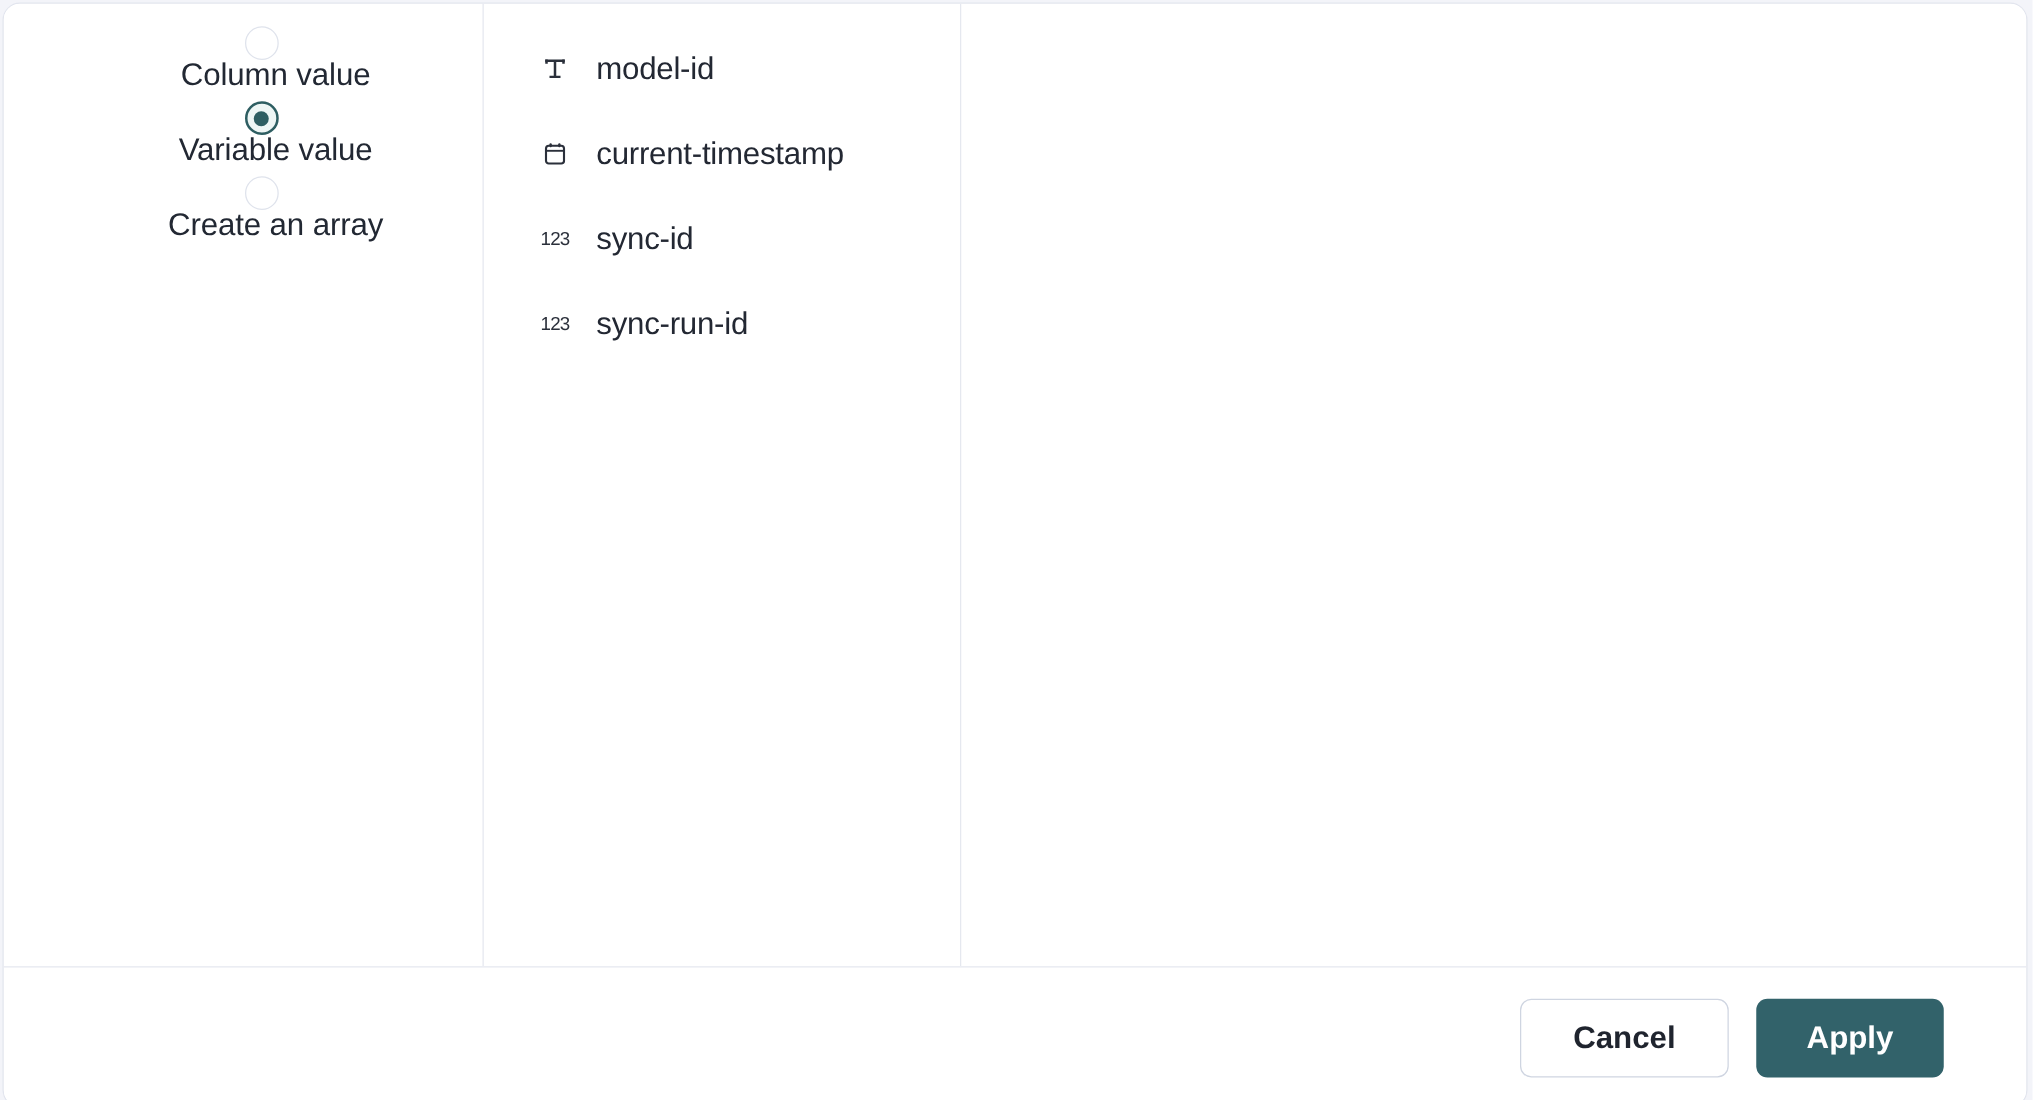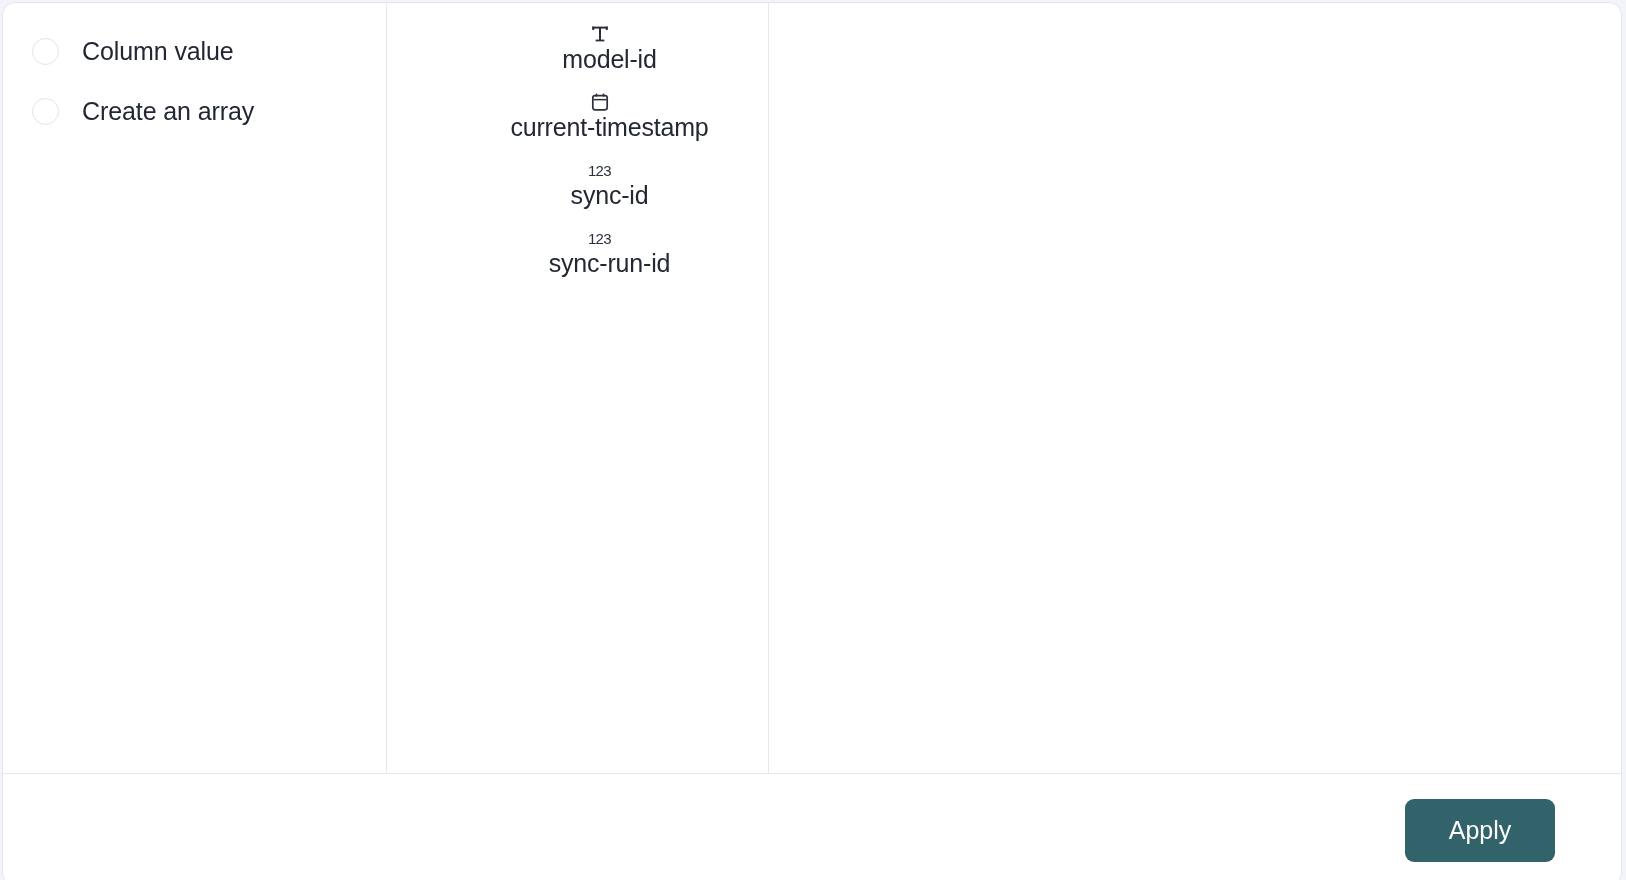--- a/index.html
+++ b/index.html
@@ -60,20 +60,21 @@
   }
 
   
   .radio-row {
     display: flex;
     align-items: center;
     height: 60px;
     padding-left: 29px;
     cursor: pointer;
     user-select: none;
+    flex-direction: column;
   }
   .radio-mark {
     width: 27px;
     height: 27px;
     border-radius: 50%;
     box-sizing: border-box;
     border: 1.6px solid #dfe3ec;
     background: #ffffff;
     flex: 0 0 auto;
     position: relative;
@@ -103,21 +104,20 @@
   }
 
   
   .var-row {
     display: flex;
     align-items: center;
     height: 68px;
     padding-left: 44px;
     cursor: pointer;
     user-select: none;
-    flex-direction: column;
   }
   .var-icon {
     width: 26px;
     height: 26px;
     flex: 0 0 auto;
     display: flex;
     align-items: center;
     justify-content: center;
     color: #2b303b;
   }
@@ -176,35 +176,39 @@
     font-weight: 700;
     margin-right: 22px;
   }
   .btn-apply {
     height: 63px;
     min-width: 150px;
     padding: 0 26px;
     background: #32626a;
     color: #ffffff;
     border: none;
-    font-weight: 400;
+    font-weight: 700;
     margin-right: 66px;
   }
 </style>
 </head>
 <body>
 
 <div class="card">
 
   <div class="columns">
 
     <div class="col col-sources">
       <div class="radio-row">
         <span class="radio-mark"></span>
         <span class="radio-label">Column value</span>
+      </div>
+      <div class="radio-row selected">
+        <span class="radio-mark"></span>
+        <span class="radio-label">Variable value</span>
       </div>
       <div class="radio-row">
         <span class="radio-mark"></span>
         <span class="radio-label">Create an array</span>
       </div>
     </div>
 
     <div class="col col-variables">
 
       <div class="var-row">
@@ -249,16 +253,17 @@
 
     </div>
 
     <div class="col col-detail">
       <span></span>
     </div>
 
   </div>
 
   <div class="footer">
+    <button class="btn btn-cancel">Cancel</button>
     <button class="btn btn-apply">Apply</button>
   </div>
 
 </div>
 
 </body></html>

